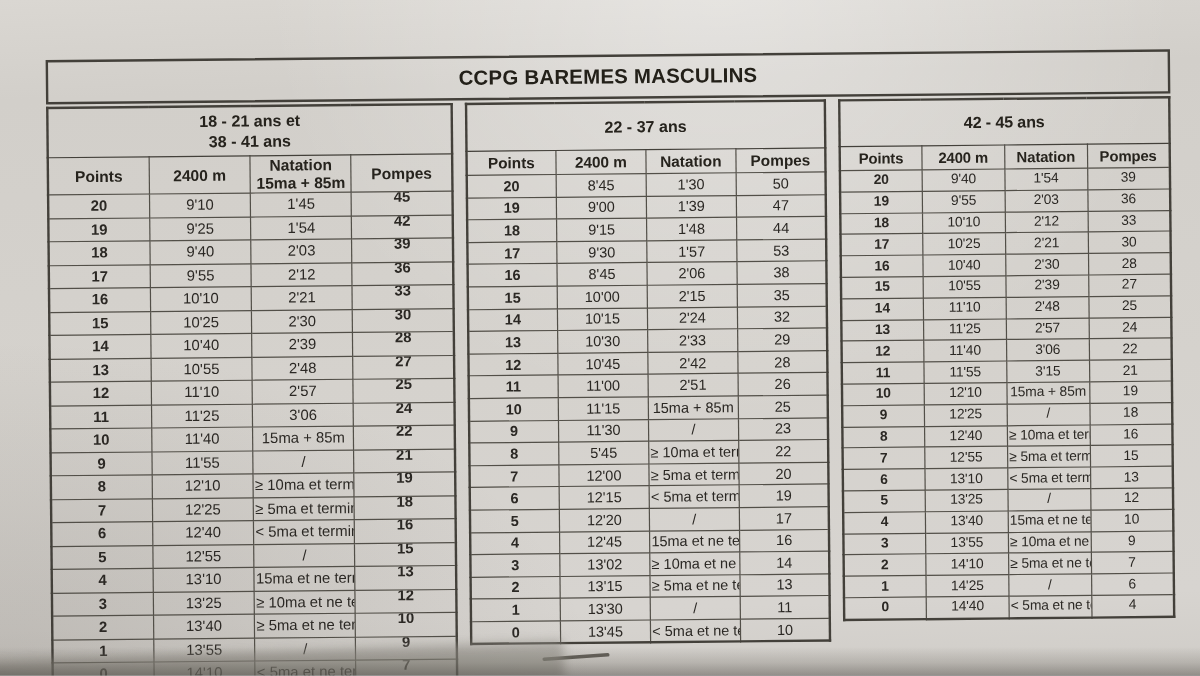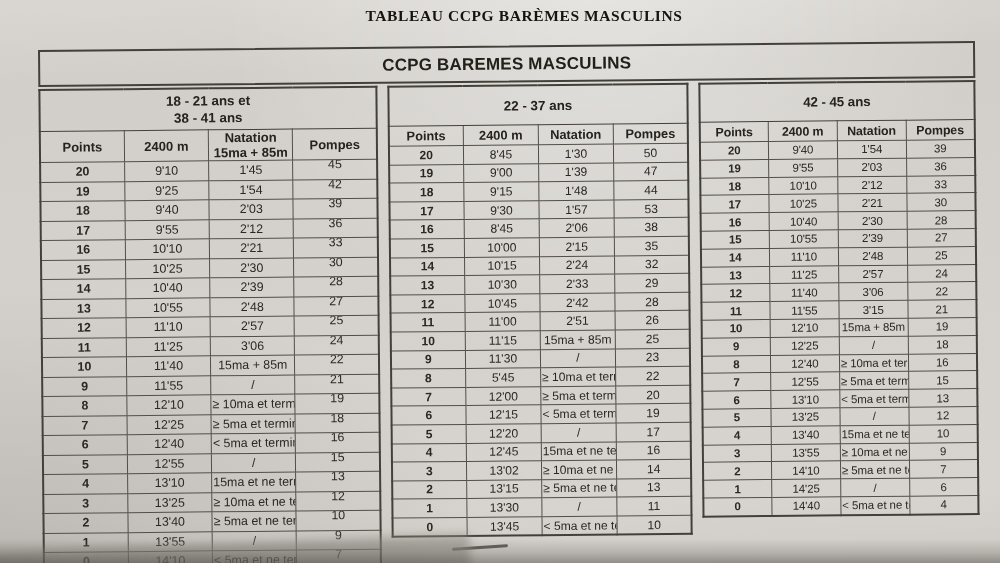--- a/index.html
+++ b/index.html
@@ -40,40 +40,39 @@
   .t1 .col-row th{height:19px;font-size:12.8px;}
   .t2 .col-row th{height:19px;font-size:12.4px;}
   .t0 td{height:18.5px;} .t1 td{height:17.6px;} .t2 td{height:16.8px;}
   td.c0{font-weight:bold;}
   .col-row th.c0, td.c0{width:14%;}
   .col-row th.c1, td.c1{width:17.4%;}
   .col-row th.c2, td.c2{width:47.1%;}
   .col-row th.c3, td.c3{width:21.5%;}
   .ct{display:inline-block;white-space:nowrap;}
   
-  .t0 td.c3 .ct{transform:translateY(-5px);}
+  .t0 td.c3 .ct{transform:translateY(-5px);font-weight:bold;}
   .pen-dash{
     position:absolute;left:452px;top:546px;width:56px;height:3px;
     background:#514e47;border-radius:2px;transform:rotate(-4deg);opacity:.85;
   }
   .fold-shadow{
     position:absolute;left:0;right:0;bottom:0;height:24px;pointer-events:none;
     background:linear-gradient(to bottom, rgba(60,55,46,0) 0%, rgba(60,55,46,0.18) 55%, rgba(42,38,32,0.38) 100%);
   }
   .fold-shadow-left{
     position:absolute;left:-30px;bottom:-14px;width:500px;height:34px;pointer-events:none;
     background:#928f88;opacity:.6;transform:rotate(-2.2deg);filter:blur(4px);
   }
 </style>
 </head>
 <body>
 
 <div class="viewport">
 
-  <div class="doc-title">TABLEAU CCPG BARÈMES MASCULINS</div>
 
   <div class="sheet">
     <div class="sheet-title-box">CCPG BAREMES MASCULINS</div>
 
     <div class="tables">
 
       <table class="sched t0">
         <thead>
           <tr>
             <th class="age" colspan="4">

